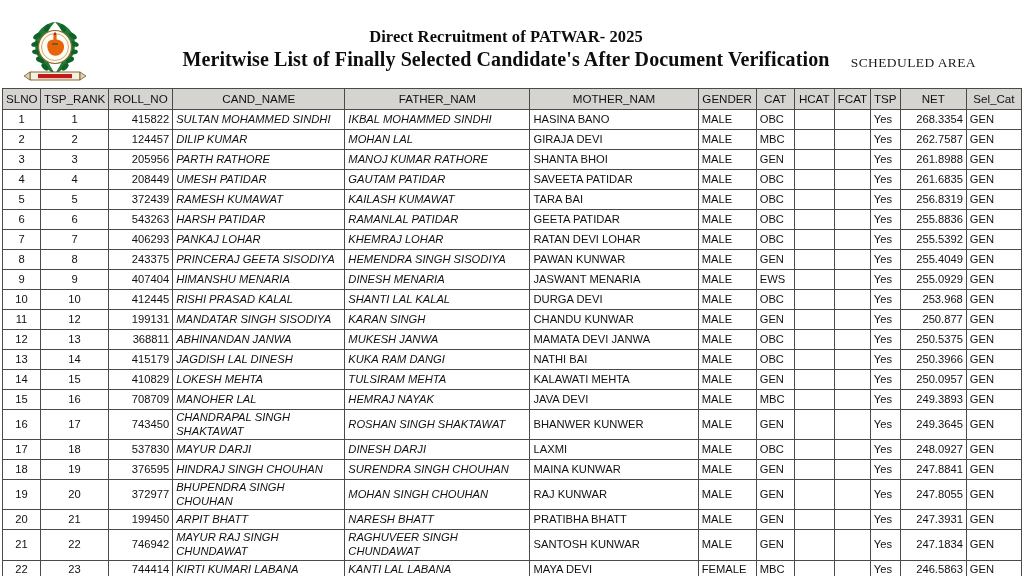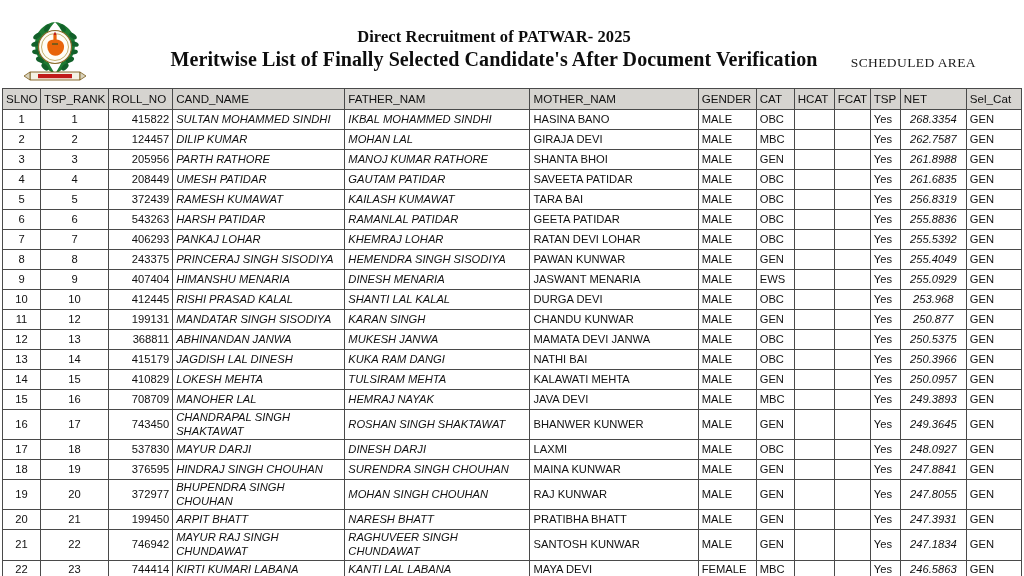--- a/index.html
+++ b/index.html
@@ -24,21 +24,21 @@
   }
   .emblem {
     position: absolute;
     left: 22px;
     top: 16px;
     width: 66px;
     height: 68px;
   }
   .title-block {
     position: absolute;
-    left: 164px;
+    left: 176px;
     top: 26px;
     width: 660px;
     text-align: center;
   }
   .title-line1 {
     font-family: "Liberation Serif", serif;
     font-weight: bold;
     font-size: 16.5px;
     line-height: 22px;
     letter-spacing: 0.1px;
@@ -81,38 +81,38 @@
   table.merit th,
   table.merit td {
     border: 1px solid #4a4a4a;
     padding: 1px 3px;
     vertical-align: middle;
     line-height: 13.6px;
     overflow: hidden;
   }
   table.merit thead th {
     background: #d6d4d0;
-    text-align: left;
+    text-align: center;
     font-weight: normal;
     font-size: 11.6px;
     height: 18px;
     color: #111;
     margin-top: 18px;
   }
   table.merit tbody td {
     background: #ffffff;
     height: 17px;
   }
   
   .c-slno, .c-rank { text-align: center; }
   .c-roll { text-align: right; padding-right: 5px; }
   .c-name, .c-father, .c-mother, .c-gender, .c-cat, .c-selcat { text-align: left; }
   .c-hcat, .c-fcat { text-align: center; }
   .c-tsp { text-align: left; }
-  .c-net { text-align: center; padding-right: 4px; font-style: italic; }
+  .c-net { text-align: right; padding-right: 4px; }
 
   
   col.w-slno   { width: 38px;  }
   col.w-rank   { width: 68px;  }
   col.w-roll   { width: 64px;  }
   col.w-name   { width: 172px; }
   col.w-father { width: 185px; }
   col.w-mother { width: 168px; }
   col.w-gender { width: 58px;  }
   col.w-cat    { width: 38px;  }
@@ -312,21 +312,21 @@
           <td class="c-hcat"></td>
           <td class="c-fcat"></td>
           <td class="c-tsp">Yes</td>
           <td class="c-net">255.5392</td>
           <td class="c-selcat">GEN</td>
         </tr>
         <tr>
           <td class="c-slno">8</td>
           <td class="c-rank">8</td>
           <td class="c-roll">243375</td>
-          <td class="c-name wrap2">PRINCERAJ SINGH SISODIYA</td>
+          <td class="c-name wrap2">PRINCERAJ GEETA SISODIYA</td>
           <td class="c-father wrap2">HEMENDRA SINGH SISODIYA</td>
           <td class="c-mother">PAWAN KUNWAR</td>
           <td class="c-gender">MALE</td>
           <td class="c-cat">GEN</td>
           <td class="c-hcat"></td>
           <td class="c-fcat"></td>
           <td class="c-tsp">Yes</td>
           <td class="c-net">255.4049</td>
           <td class="c-selcat">GEN</td>
         </tr>

